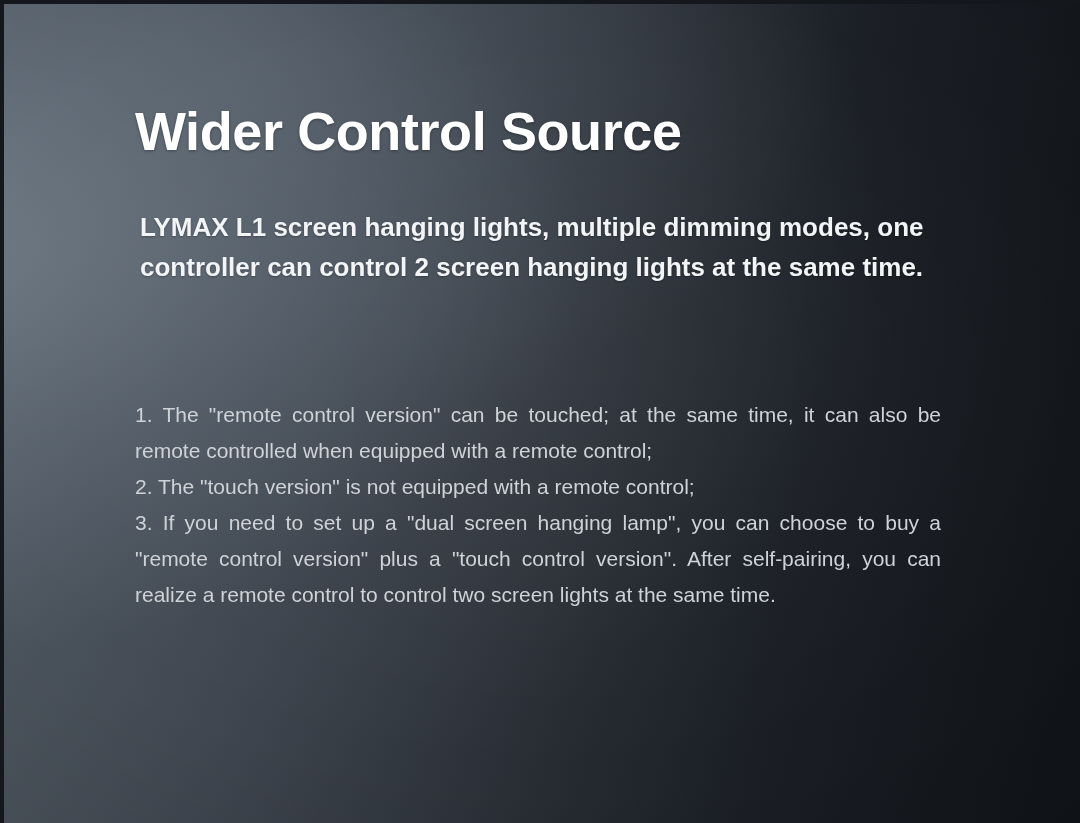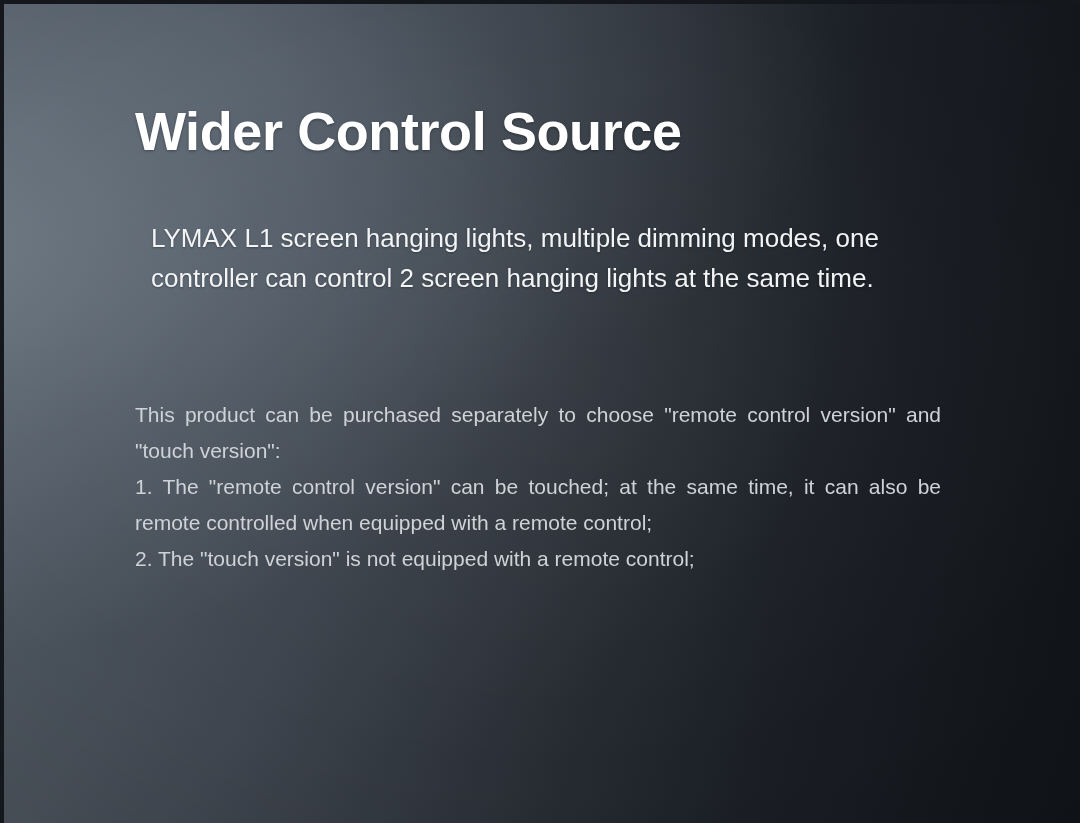--- a/index.html
+++ b/index.html
@@ -57,24 +57,24 @@
     color: #ffffff;
     white-space: nowrap;
     text-shadow: 0 1px 3px rgba(0,0,0,0.35);
   }
 
   .subtitle {
     position: absolute;
     top: 198px;
     left: 0;
     width: 806px;
-    margin: 16px;
+    margin: 5px;
     font-size: 26px;
     line-height: 40px;
-    font-weight: normal;
+    font-weight: bold;
     color: #f2f4f6;
     text-shadow: 0 1px 2px rgba(0,0,0,0.3);
   }
 
   .tips-block {
     position: absolute;
     top: 393px;
     left: 0;
     width: 806px;
   }
@@ -112,20 +112,20 @@
 <div id="promo-slide">
   <div class="content">
 
     <h1 class="title">Wider Control Source</h1>
 
     <p class="subtitle">LYMAX L1 screen hanging lights, multiple dimming modes, one controller can control 2 screen hanging lights at the same time.</p>
 
     <div class="tips-block">
 
       <div class="tips-body">
-        <p class="tips-para">This product can be purchased separately to choose "remote control version" and "touch version":</p>
         <p class="tips-para">1. The "remote control version" can be touched; at the same time, it can also be remote controlled when equipped with a remote control;</p>
         <p class="tips-para last">2. The "touch version" is not equipped with a remote control;</p>
+        <p class="tips-para">3. If you need to set up a "dual screen hanging lamp", you can choose to buy a "remote control version" plus a "touch control version". After self-pairing, you can realize a remote control to control two screen lights at the same time.</p>
       </div>
     </div>
 
   </div>
 </div>
 
 </body></html>

